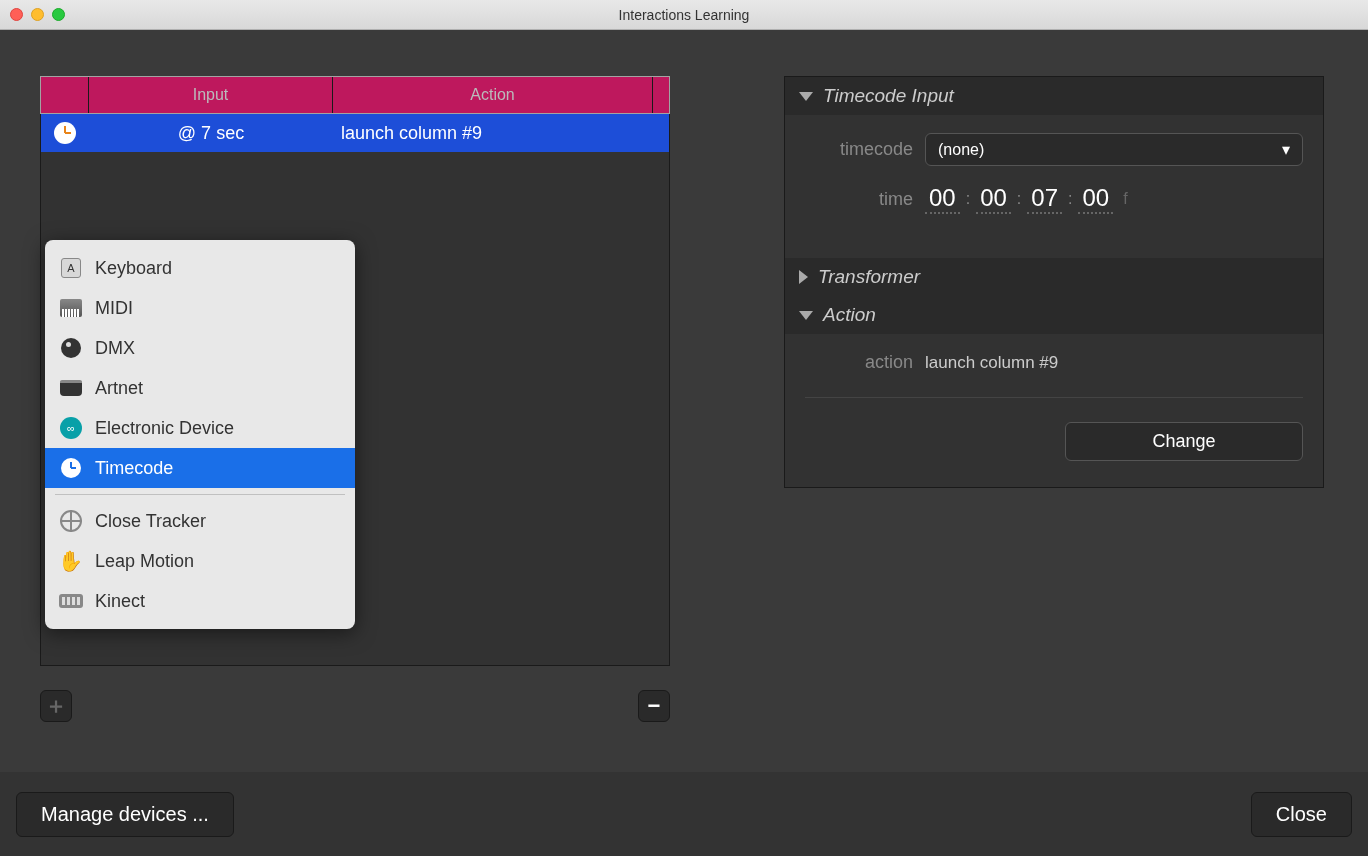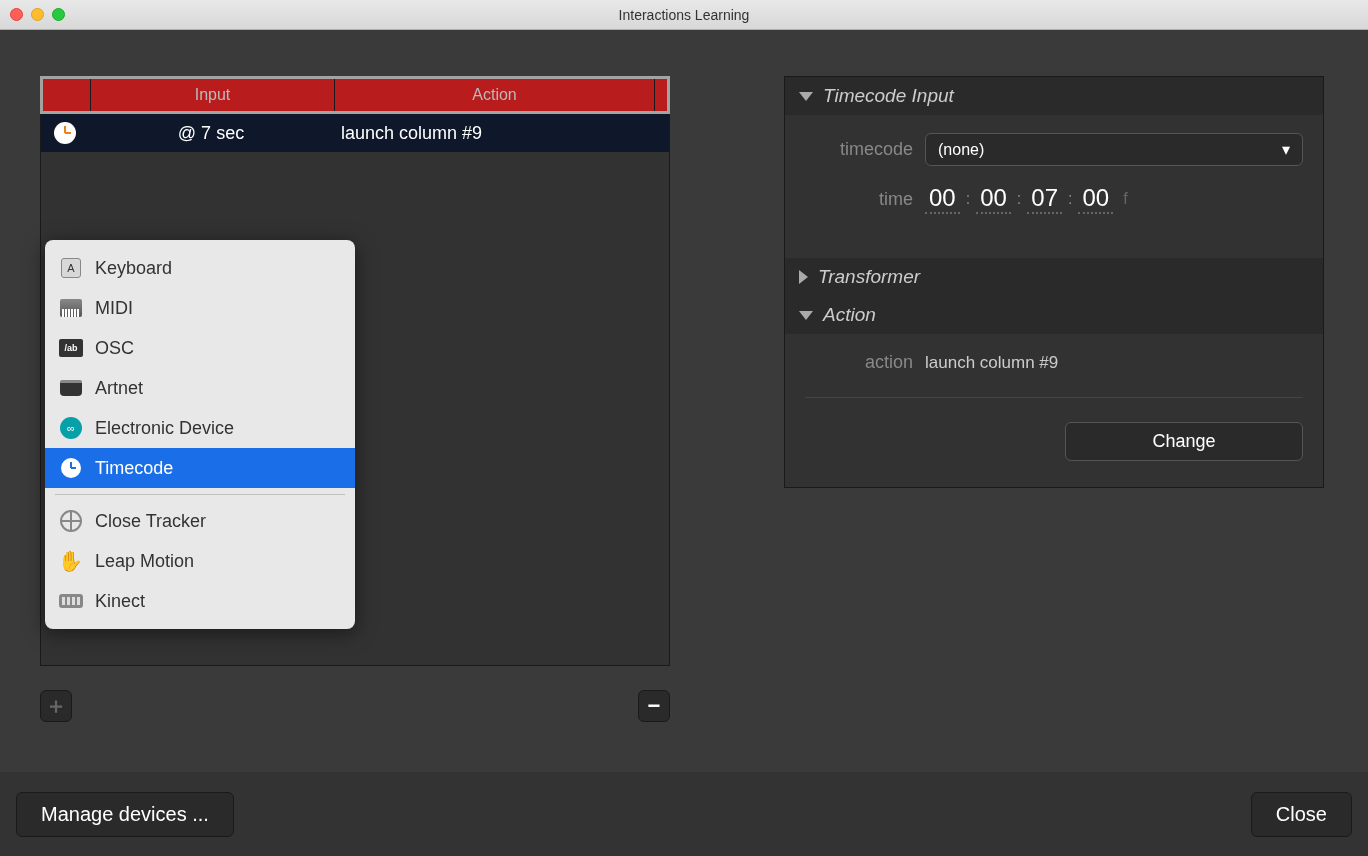--- a/index.html
+++ b/index.html
@@ -9,28 +9,28 @@
 .traffic { display:flex; gap:8px; margin-left:10px;}
 .tl { width:13px; height:13px; border-radius:50%; }
 .tl.r{background:#ff5f57;border:1px solid #e0443e;}
 .tl.y{background:#ffbd2e;border:1px solid #dea123;}
 .tl.g{background:#28c940;border:1px solid #1aab29;}
 .title { position:absolute; left:0; right:0; text-align:center; color:#333; font-size:14px; }
 
 .content { position:absolute; top:30px; left:0; right:0; bottom:0; background:#3a3a3a; }
 
 .left-panel { position:absolute; left:40px; top:46px; width:630px; }
-.table-header { display:flex; background:#b91c1c; border:3px solid #a3a3a3; height:38px; }
+.table-header { display:flex; background:#be185d; border:1px solid #a3a3a3; height:38px; }
 .th { display:flex; align-items:center; justify-content:center; color:#bbb; font-size:16px; border-right:1px solid #1a1a1a;}
 .th.icon-col{width:48px;}
 .th.input-col{width:244px;}
 .th.action-col{width:320px;}
 .th.last{flex:1;border-right:none;}
 .table-body{border:1px solid #1a1a1a;border-top:none;height:552px;background:#323232;position:relative;}
-.row-sel{display:flex;height:38px;background:#0f172a;color:#fff;font-size:18px;align-items:center;}
+.row-sel{display:flex;height:38px;background:#1d4ed8;color:#fff;font-size:18px;align-items:center;}
 .row-sel .cell-icon{width:48px;display:flex;align-items:center;justify-content:center;}
 .clock-icon{width:22px;height:22px;border-radius:50%;background:#fff;position:relative;}
 .clock-icon::before{content:"";position:absolute;width:2px;height:7px;background:#e8841a;left:10px;top:4px;}
 .clock-icon::after{content:"";position:absolute;width:6px;height:2px;background:#e8841a;left:11px;top:10px;}
 .row-sel .cell-input{width:244px;text-align:center;}
 .row-sel .cell-action{width:320px;padding-left:8px;}
 
 .btn-toolbar{position:absolute;left:40px;top:660px;width:630px;display:flex;justify-content:space-between;}
 .sq-btn{width:32px;height:32px;background:#2a2a2a;border:1px solid #1a1a1a;border-radius:6px;display:flex;align-items:center;justify-content:center;color:#666;font-size:22px;font-weight:bold;}
 .sq-btn.minus{color:#fff;}
@@ -179,23 +179,23 @@
         <span>Keyboard</span>
       </div>
     <div class="popup-item">
         <div class="pi-icon">
           <div class="ico-midi"></div>
         </div>
         <span>MIDI</span>
       </div>
     <div class="popup-item">
         <div class="pi-icon">
-          <div class="ico-osc">/ab</div>
-        </div>
-        <span>OSC</span>
+          <div class="ico-dmx"></div>
+        </div>
+        <span>DMX</span>
       </div>
     <div class="popup-item">
         <div class="pi-icon">
           <div class="ico-artnet"></div>
         </div>
         <span>Artnet</span>
       </div>
     <div class="popup-item">
         <div class="pi-icon">
           <div class="ico-elec">∞</div>

